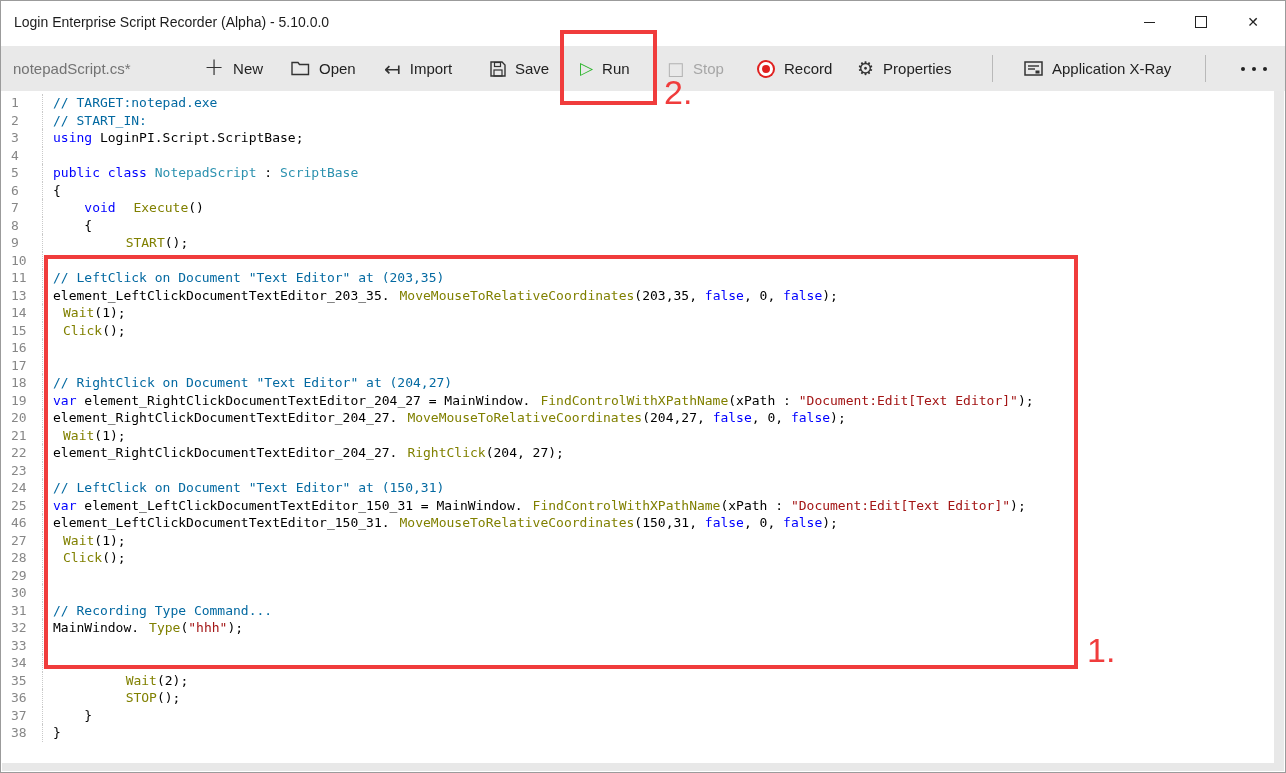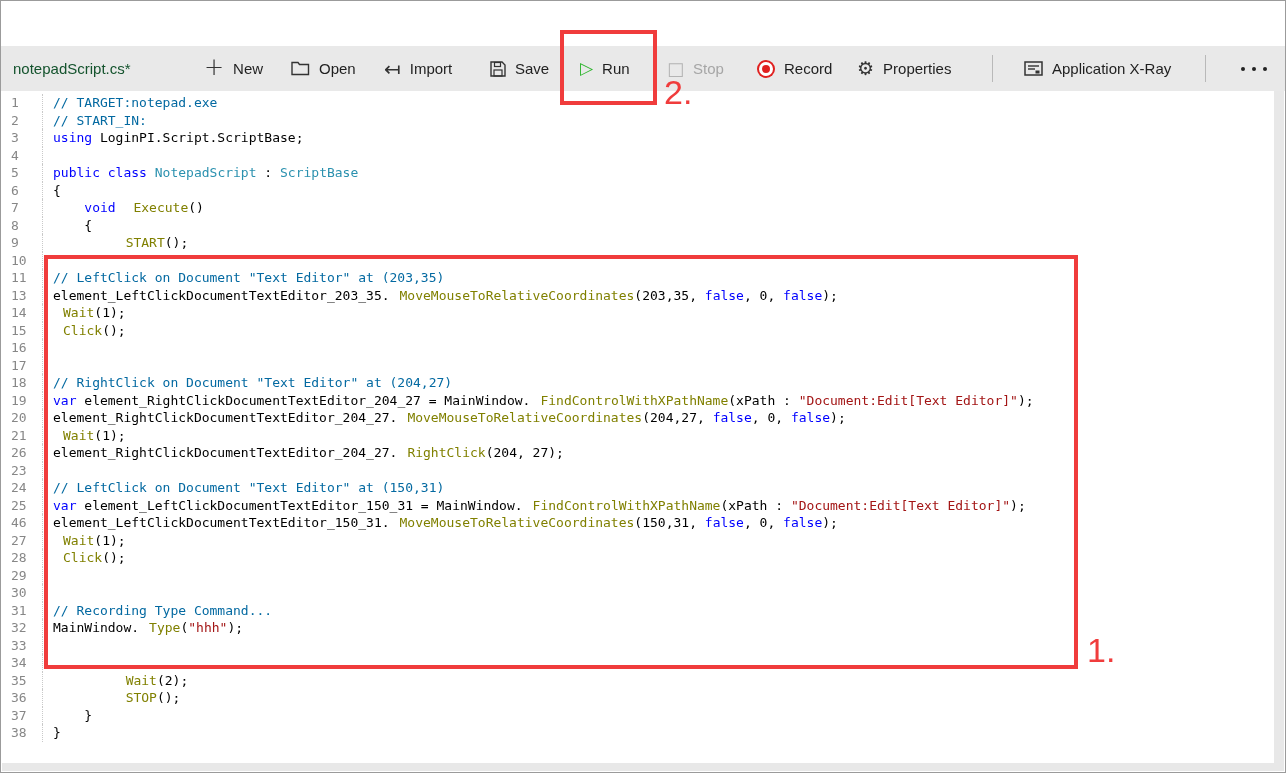--- a/index.html
+++ b/index.html
@@ -13,21 +13,21 @@
   .title{position:absolute;left:13px;top:13px;font-size:14px;color:#1c1c1c;white-space:nowrap;}
   .wincontrols{position:absolute;right:6px;top:0;height:42px;display:flex;}
   .wbtn{width:52px;height:42px;display:flex;align-items:center;justify-content:center;color:#222;}
   .min-glyph{display:block;width:11px;height:1px;background:#222;}
   .max-glyph{display:block;width:10px;height:10px;border:1px solid #222;}
   .close-glyph{font-size:14px;line-height:1;font-family:"DejaVu Sans",sans-serif;}
   
   .toolbar{position:absolute;left:0;top:45px;width:100%;height:45px;background:#e9e9e9;}
   .titem{position:absolute;top:0;height:45px;display:flex;align-items:center;gap:9px;white-space:nowrap;}
   .titem .lbl{font-size:15px;color:#1f1f1f;}
-  .tab-label{font-size:15px;color:#14532d;}
+  .tab-label{font-size:15px;color:#737373;}
   .icon{font-family:"DejaVu Sans",sans-serif;line-height:1;display:inline-flex;align-items:center;justify-content:center;}
   .plus-glyph{font-size:24px;font-weight:200;color:#333;margin-top:-3px;}
   .import-glyph{font-size:20px;color:#333;}
   .run-glyph{font-size:17px;color:#2fb52f;}
   .stop-glyph{font-size:18px;color:#b3b3b3;}
   .gear-glyph{font-size:19px;color:#333;}
   .disabled .lbl{color:#a6a6a6;}
   .record-glyph{width:8px;height:8px;border-radius:50%;background:#e0201f;border:3px solid #fff;box-shadow:0 0 0 2px #e0201f;margin:2px;}
   .tsep{position:absolute;top:9px;width:1px;height:27px;background:#b9b9b9;}
   .dots{display:flex;gap:7px;align-items:center;}
@@ -54,20 +54,34 @@
   .anno-label{position:absolute;z-index:51;color:#f03c3c;font-size:34px;font-weight:400;font-family:"Liberation Sans",sans-serif;pointer-events:none;}
   .label-two{left:663px;top:72px;}
   .label-one{left:1086px;top:630px;}
   svg{display:block;}
 </style>
 </head>
 <body>
 
 <div class="window">
 
+  <div class="titlebar">
+    <div class="title">Login Enterprise Script Recorder (Alpha) - 5.10.0.0</div>
+    <div class="wincontrols">
+      <div class="wbtn">
+          <span class="min-glyph"></span>
+        </div>
+      <div class="wbtn">
+          <span class="max-glyph"></span>
+        </div>
+      <div class="wbtn">
+          <span class="close-glyph">✕</span>
+        </div>
+    </div>
+  </div>
 
   <div class="toolbar">
     <div class="titem" style="left:12px">
       <span class="tab-label">notepadScript.cs*</span>
     </div>
 
     <div class="titem" style="left:203px">
       <span class="icon plus-glyph">+</span>
       <span class="lbl">New</span>
     </div>
@@ -218,21 +232,21 @@
         </div>
         <div class="line">
           <span class="ln">20</span>
           <span class="code"><span class="pl">element_RightClickDocumentTextEditor_204_27.</span><span class="m">MoveMouseToRelativeCoordinates</span><span class="pl">(204,27, </span><span class="kw">false</span><span class="pl">, 0, </span><span class="kw">false</span><span class="pl">);</span></span>
         </div>
         <div class="line">
           <span class="ln">21</span>
           <span class="code"><span class="m">Wait</span><span class="pl">(1);</span></span>
         </div>
         <div class="line">
-          <span class="ln">26</span>
+          <span class="ln">22</span>
           <span class="code"><span class="pl">element_RightClickDocumentTextEditor_204_27.</span><span class="m">RightClick</span><span class="pl">(204, 27);</span></span>
         </div>
         <div class="line">
           <span class="ln">23</span>
           <span class="code"></span>
         </div>
         <div class="line">
           <span class="ln">24</span>
           <span class="code"><span class="com">// LeftClick on Document "Text Editor" at (150,31)</span></span>
         </div>

